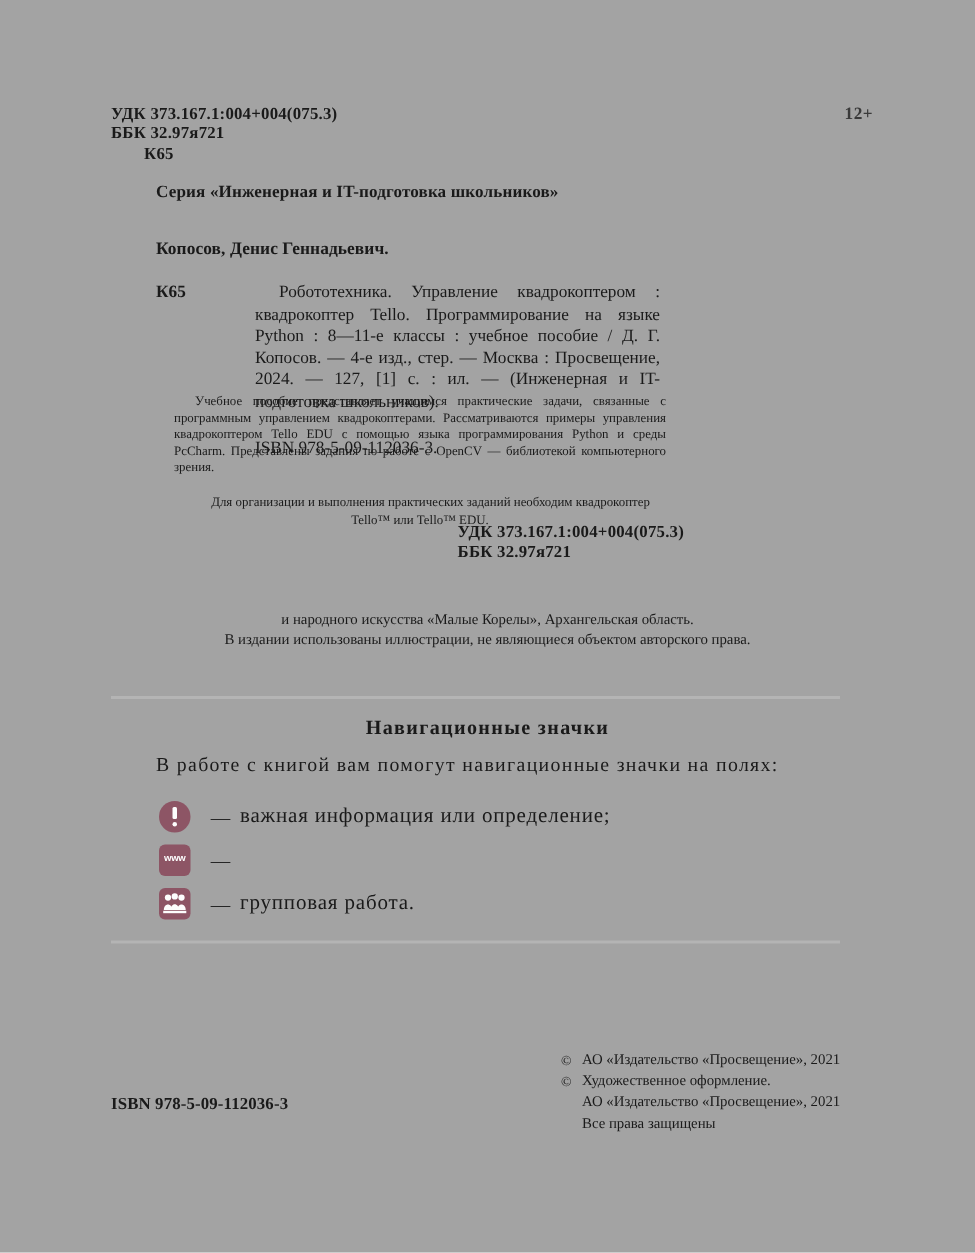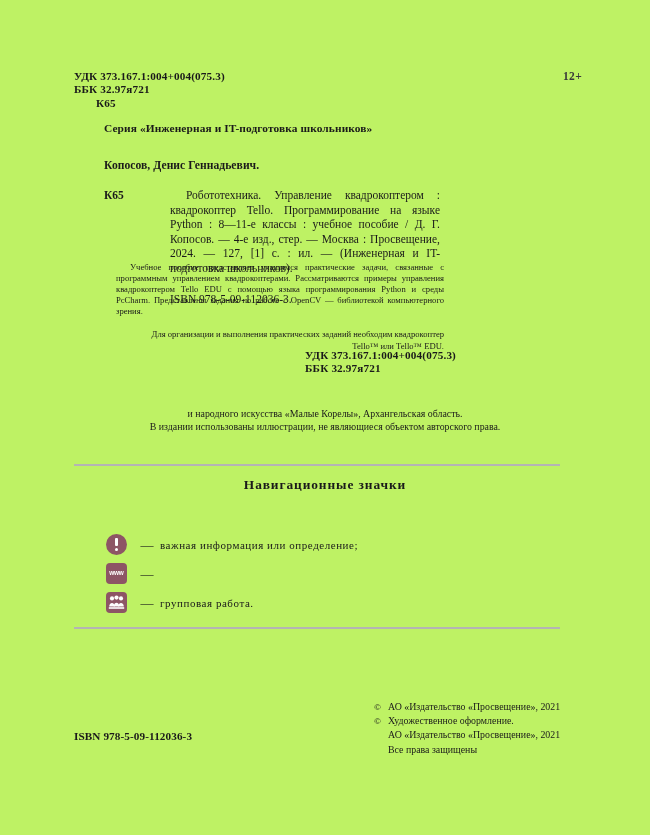--- a/index.html
+++ b/index.html
@@ -9,21 +9,21 @@
     background: #f0f0f0;
   }
   body {
     font-family: "Liberation Serif", "DejaVu Serif", serif;
   }
   .page {
     position: relative;
     width: 650px;
     height: 835px;
     margin: 0 auto;
-    background: #bef264;
+    background: #a3a3a3;
     overflow: hidden;
     color: #1a1a1a;
   }
 
   
   .imprint {
     position: absolute;
     left: 74px;
     top: 70px;
     font-size: 11.2px;
@@ -104,21 +104,21 @@
     width: 352px;
     font-size: 8.6px;
     line-height: 11.1px;
     text-align: justify;
     text-justify: inter-word;
   }
   .annotation p {
     margin: 12px;
     text-indent: 14px;
   }
-  .annotation p.last-left { text-align: right; }
+  .annotation p.last-left { text-align: center; }
 
   
   .imprint-bottom {
     position: absolute;
     right: 194px;
     top: 349px;
     font-size: 11.2px;
     font-weight: bold;
     line-height: 13.4px;
     text-align: left;
@@ -190,21 +190,21 @@
   }
   .nav-dash {
     width: 26px;
     flex: 0 0 26px;
     text-align: center;
     font-size: 13px;
     color: #1a1a1a;
     margin-left: 4px;
   }
   .nav-label {
-    font-size: 11px;
+    font-size: 14px;
     letter-spacing: 0.55px;
   }
 
   
   .ico-exclaim {
     width: 21px;
     height: 21px;
     border-radius: 50%;
     background: #8d5565;
     position: relative;
@@ -328,20 +328,21 @@
 
   <div class="cover-credit">
     <div>и народного искусства «Малые Корелы», Архангельская область.</div>
     <div>В издании использованы иллюстрации, не являющиеся объектом авторского права.</div>
   </div>
 
   <div class="rule top"></div>
   <div class="rule bottom"></div>
 
   <div class="nav-title">Навигационные значки</div>
+  <div class="nav-intro">В работе с книгой вам помогут навигационные значки на полях:</div>
 
   <div class="nav-list">
 
     <div class="nav-row">
       <div class="nav-icon">
         <div class="ico-exclaim" style="background: rgb(141, 85, 101);"></div>
       </div>
       <div class="nav-dash">—</div>
       <div class="nav-label">важная информация или определение;</div>
     </div>

